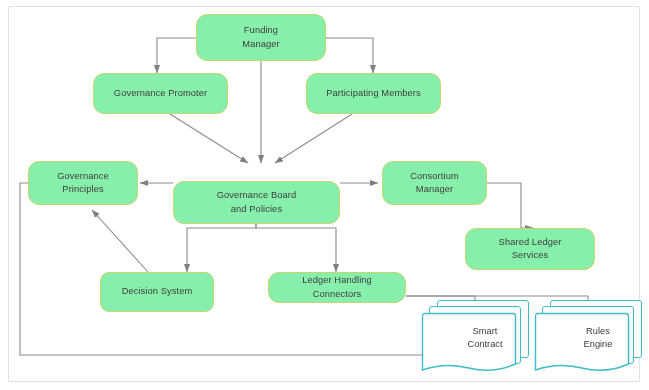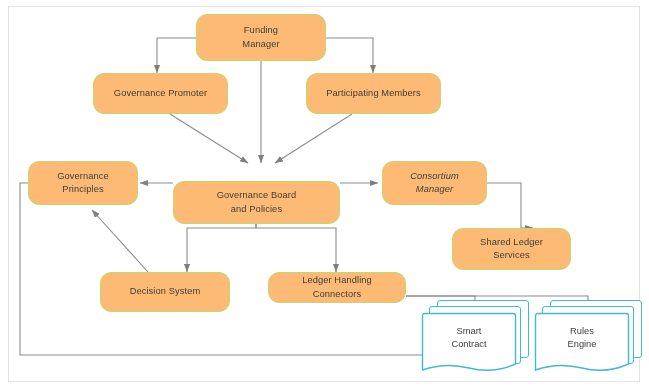--- a/index.html
+++ b/index.html
@@ -32,21 +32,21 @@
     left: 0;
     top: 0;
     width: 649px;
     height: 390px;
   }
   .node {
     position: absolute;
     box-sizing: border-box;
     border: 1.3px solid #c6d66d;
     border-radius: 11px;
-    background: #fdba74;
+    background: #86efac;
     color: #3d3d3d;
     font-size: 9.3px;
     line-height: 13.5px;
     letter-spacing: 0.1px;
     display: flex;
     align-items: center;
     justify-content: center;
     text-align: center;
     z-index: 5;
   }
@@ -80,20 +80,21 @@
     top: 0;
     width: 100%;
     text-align: center;
     color: #3d3d3d;
     font-size: 9.3px;
     line-height: 13.5px;
     white-space: pre-line;
     display: flex;
     align-items: center;
     justify-content: center;
+    padding-left: 16px;
   }
 </style>
 </head>
 <body>
 
 <div id="canvas">
   <div id="frame"></div>
 
   <svg class="connectors" viewBox="0 0 649 390" xmlns="http://www.w3.org/2000/svg">
     <defs>
@@ -149,31 +150,31 @@
   <div class="node" style="left:28px; top:161px; width:110px; height:44px;">
     <span class="label">Governance
 Principles</span>
   </div>
 
   <div class="node" style="left:173px; top:162px; width:167px; height:43px;margin-top:19px;">
     <span class="label">Governance Board
 and Policies</span>
   </div>
 
-  <div class="node" style="left:382px; top:161px; width:105px; height:44px;font-style:italic;">
+  <div class="node" style="left:382px; top:161px; width:105px; height:44px;">
     <span class="label">Consortium
 Manager</span>
   </div>
 
-  <div class="node" style="left:452px; top:228px; width:119px; height:42px;justify-content:center;">
+  <div class="node" style="left:465px; top:228px; width:130px; height:42px;justify-content:center;">
     <span class="label">Shared Ledger
 Services</span>
   </div>
 
-  <div class="node" style="left:100px; top:272px; width:130px; height:40px;">
+  <div class="node" style="left:100px; top:272px; width:114px; height:40px;border-radius:9px;">
     <span class="label">Decision System</span>
   </div>
 
   <div class="node" style="left:268px; top:272px; width:138px; height:31px;">
     <span class="label">Ledger Handling
 Connectors</span>
   </div>
 
   <div class="stack" style="left:421px; top:300px; width:112px; height:78px;">
     <div class="sheet s3" style="width:92px; height:58px;"></div>

